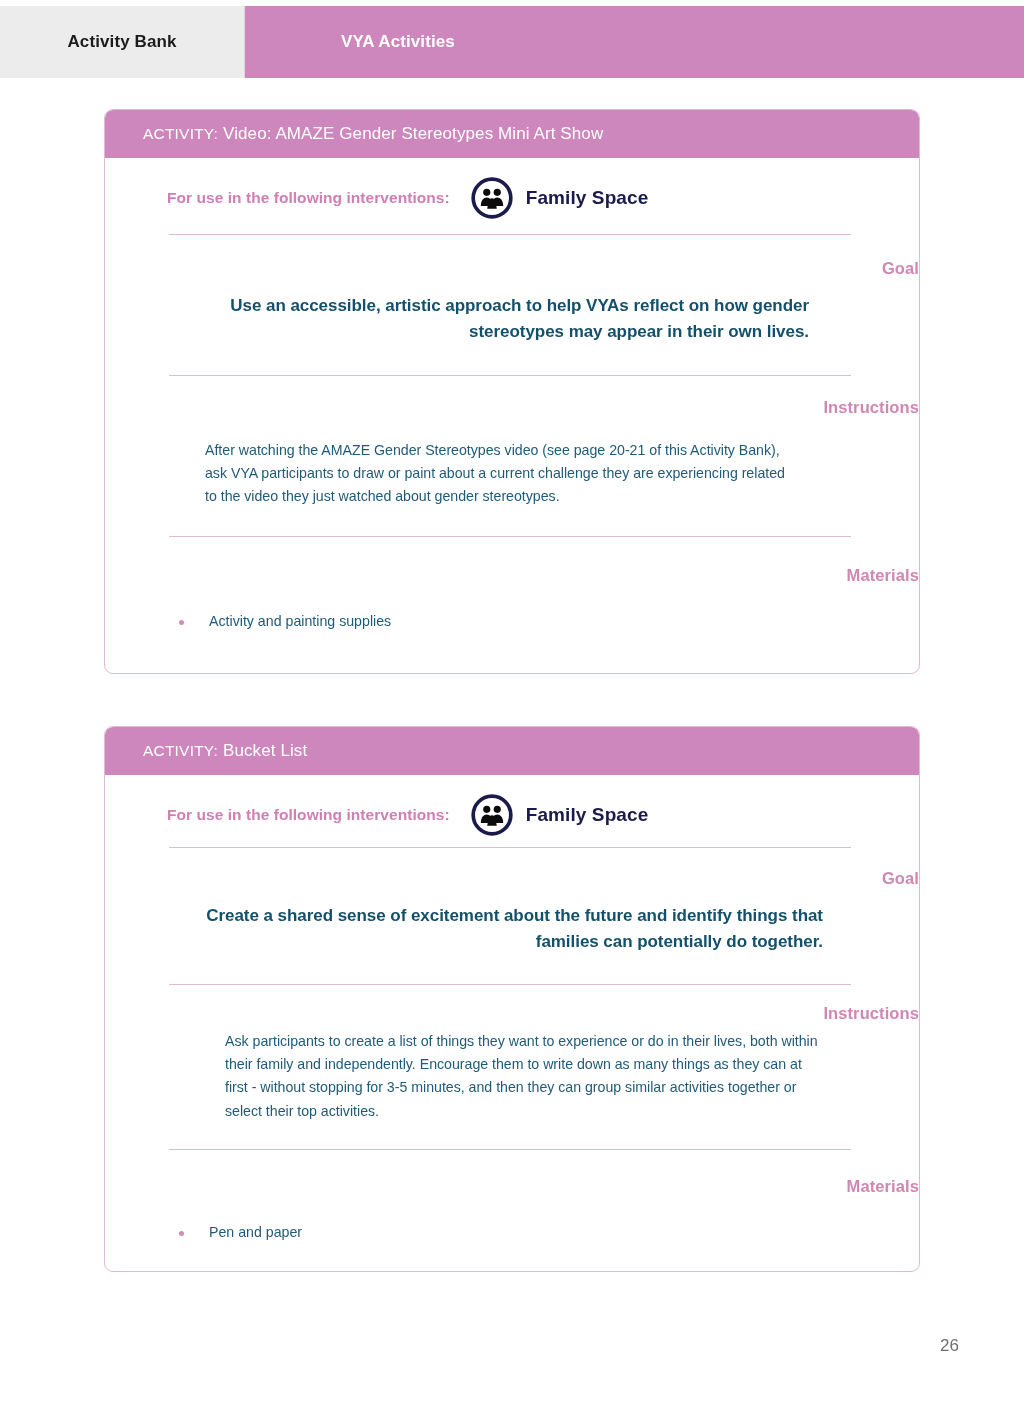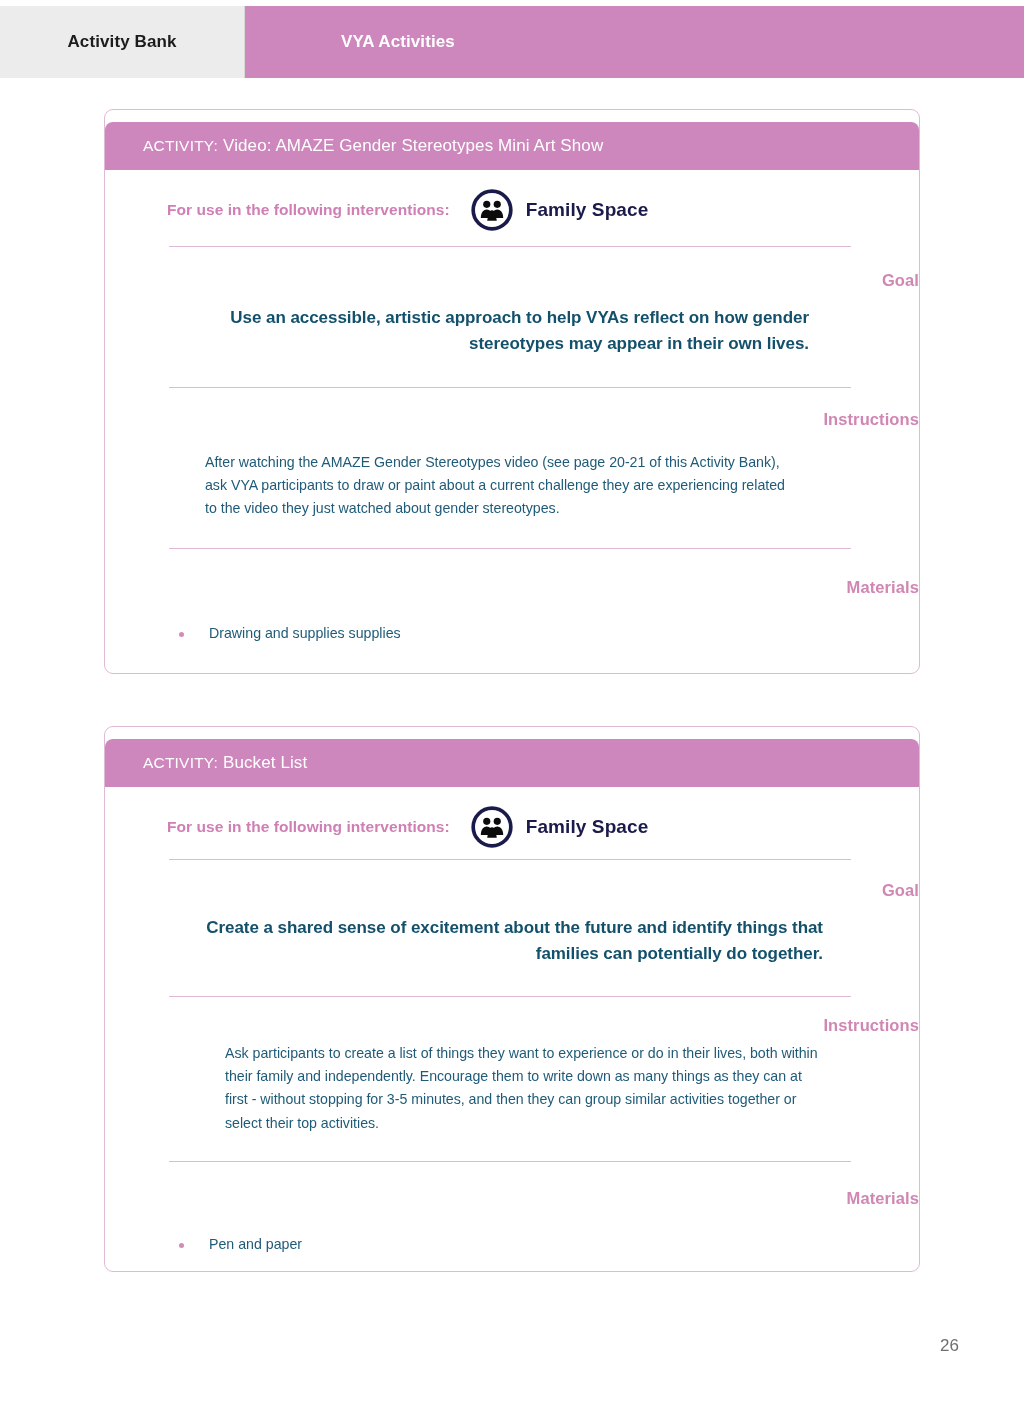--- a/index.html
+++ b/index.html
@@ -65,21 +65,20 @@
   .card-2 { top: 726px; height: 546px; }
 
   .card-header {
     height: 48px;
     background: #cd87bc;
     display: flex;
     align-items: center;
     padding-left: 38px;
     border-top-left-radius: 8px;
     border-top-right-radius: 8px;
-    margin-top: 12px;
   }
   .card-header .kicker {
     font-size: 15.5px;
     font-weight: normal;
     color: #ffffff;
     letter-spacing: .2px;
   }
   .card-header .title {
     font-size: 17px;
     font-weight: normal;
@@ -239,21 +238,21 @@
 
     <div class="section-head" style="padding-top:22px">Instructions</div>
     <div class="instructions-text" style="padding-top:22px; padding-left:100px">After watching the AMAZE Gender Stereotypes video (see page 20-21 of this Activity Bank), ask VYA participants to draw or paint about a current challenge they are experiencing related to the video they just watched about gender stereotypes.</div>
 
     <div class="divider" style="margin-top:27px"></div>
 
     <div class="section-head" style="padding-top:29px; padding-left:74px">Materials</div>
     <ul class="materials-list" style="padding-top:26px">
       <li class="materials-item">
         <span class="bullet-dot"></span>
-        <span>Drawing and supplies supplies</span>
+        <span>Activity and painting supplies</span>
       </li>
     </ul>
 
   </div>
 </div>
 
 <div class="card card-2">
   <div class="card-header">
     <span class="kicker">ACTIVITY:</span>
     <span class="title">Bucket List</span>

